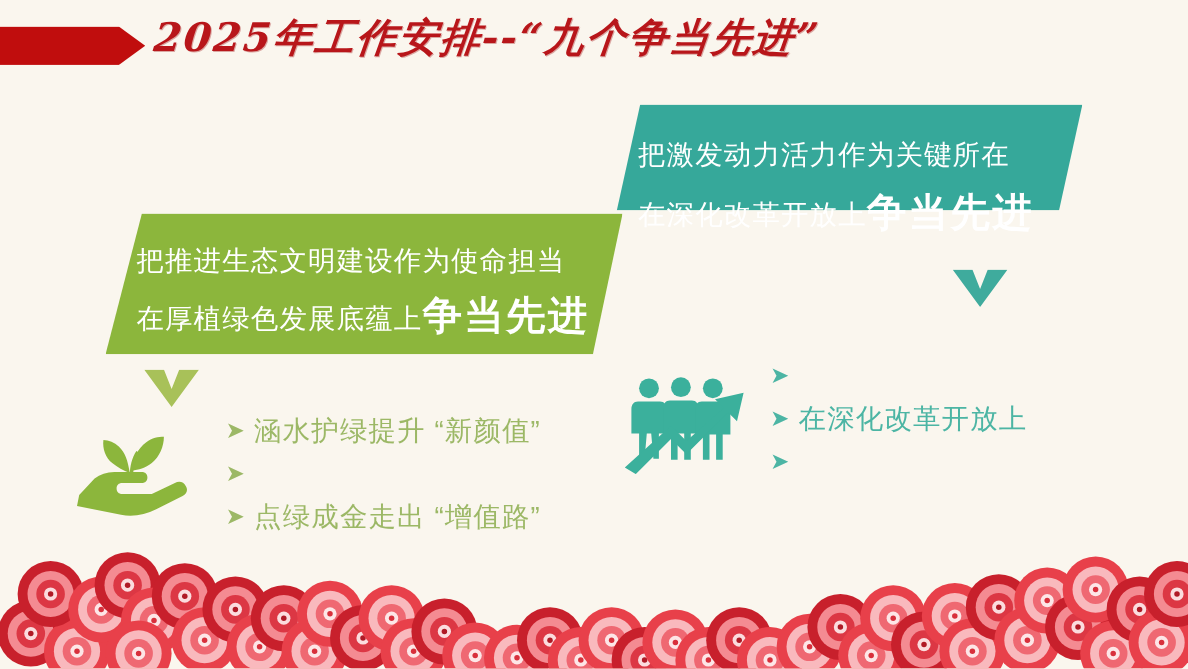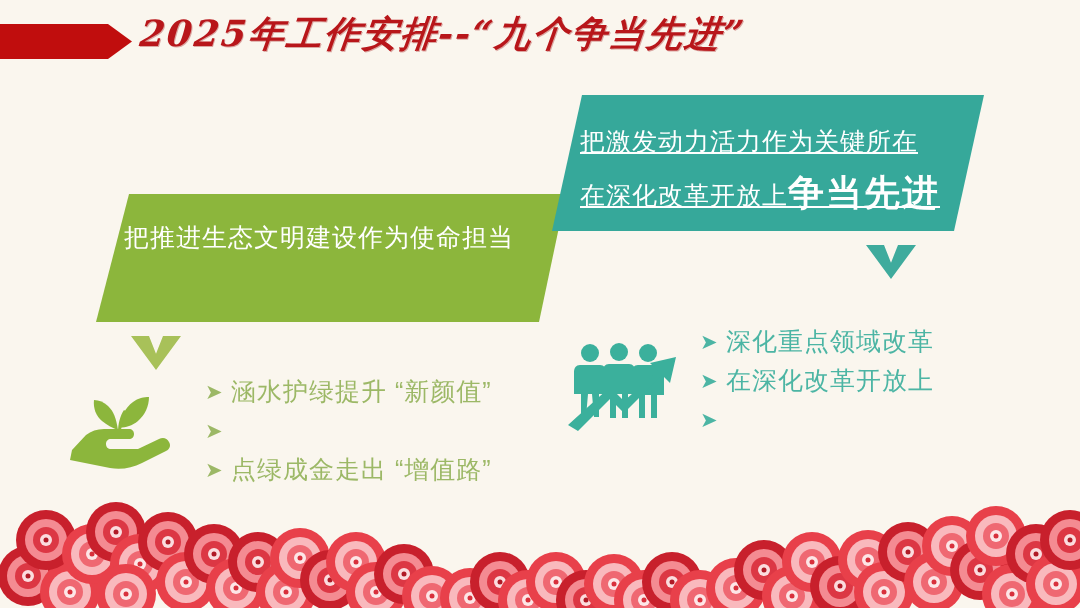--- a/index.html
+++ b/index.html
@@ -70,25 +70,24 @@
   }
   #panel-green .line {
     font-size: 25px;
     line-height: 50px;
     letter-spacing: 1px;
   }
   #panel-teal {
     left: 552px;
     top: 95px;
     width: 432px;
-    height: 136px;
+    height: 96px;
     background: #36a89a;
     clip-path: polygon(30px 0, 432px 0, 402px 136px, 0 136px);
     padding: 20px 0 0 28px;
-    text-decoration: underline;
   }
   #panel-teal .line {
     font-size: 25px;
     line-height: 52px;
     letter-spacing: 1px;
   }
   .emph {
     font-size: 36px;
     font-weight: bold;
     letter-spacing: 2px;
@@ -158,20 +157,21 @@
 
 <div id="slide" style="background: rgb(250, 246, 238);">
 
   <div id="title-row">
     <div id="title-banner" style="background: rgb(192, 13, 13);"></div>
     <div id="title-text" style="color: rgb(184, 22, 26);">2025年工作安排--“九个争当先进”</div>
   </div>
 
   <div id="panel-green" class="panel" style="background: rgb(140, 182, 60);">
     <div class="line">把推进生态文明建设作为使命担当</div>
+    <div class="line"><span>在厚植绿色发展底蕴上</span><span class="emph">争当先进</span></div>
   </div>
 
   <div id="panel-teal" class="panel" style="background: rgb(54, 168, 154);">
     <div class="line">把激发动力活力作为关键所在</div>
     <div class="line"><span>在深化改革开放上</span><span class="emph">争当先进</span></div>
   </div>
 
   <div id="chevron-teal" class="chevron">
       <span style="background: rgb(63, 171, 157);"></span>
     </div>
@@ -210,21 +210,20 @@
     </div>
     <div class="bullet">
       <span class="mark" style="color: rgb(156, 184, 102);">➤</span>
       <span class="txt" style="color: rgb(156, 184, 102);">点绿成金走出 “增值路”</span>
     </div>
   </div>
 
   <div id="bullets-teal" class="bullets">
     <div class="bullet">
       <span class="mark" style="color: rgb(76, 181, 164);">➤</span>
-      <span class="txt" style="color: rgb(76, 181, 164);">深化重点领域改革</span>
     </div>
     <div class="bullet">
       <span class="mark" style="color: rgb(76, 181, 164);">➤</span>
       <span class="txt" style="color: rgb(76, 181, 164);">在深化改革开放上</span>
     </div>
     <div class="bullet">
       <span class="mark" style="color: rgb(76, 181, 164);">➤</span>
     </div>
   </div>
 

